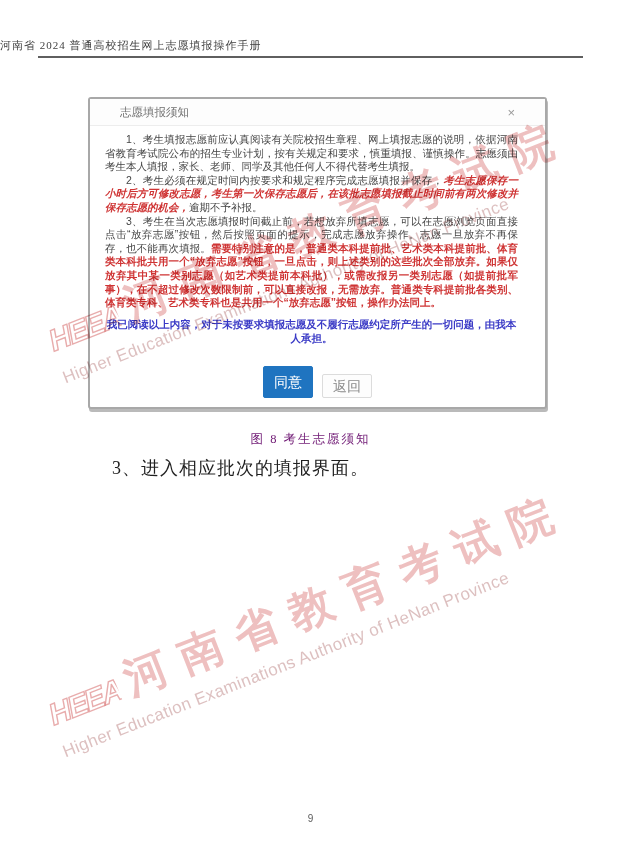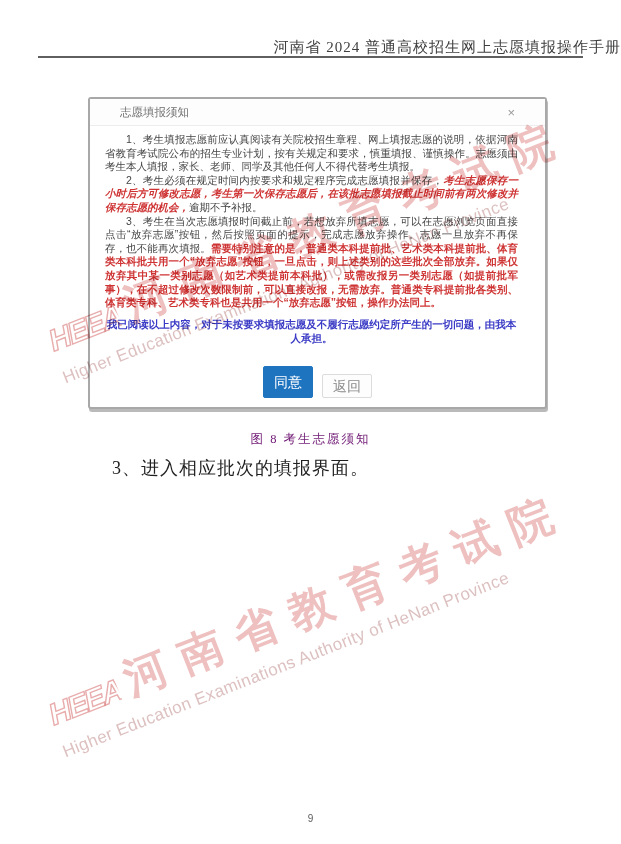--- a/index.html
+++ b/index.html
@@ -5,22 +5,22 @@
   html,body{margin:0;padding:0;}
   body{
     width:621px;height:844px;position:relative;overflow:hidden;
     background:#ffffff;
     font-family:"Liberation Sans","DejaVu Sans",sans-serif;
   }
   .serif{font-family:"Liberation Serif","DejaVu Serif",serif;}
 
   
   .header-title{
-    position:absolute;top:38px;left:0;width:100%;text-align:right;
-    font-size:15px;letter-spacing:1px;color:#3f3f3f;font-family:Liberation Serif, serif;
+    position:absolute;top:38px;left:0;width:100%;text-align:left;
+    font-size:11px;letter-spacing:1px;color:#3f3f3f;font-family:Liberation Serif, serif;
   }
   .header-rule{
     position:absolute;top:56px;left:38px;width:545px;height:0;
     border-top:2px solid #5f5f5f;
   }
   .figure-caption{
     position:absolute;top:431px;left:0;width:100%;text-align:center;
     font-size:12.5px;color:#701a75;letter-spacing:2px;
   }
   .step-text{

